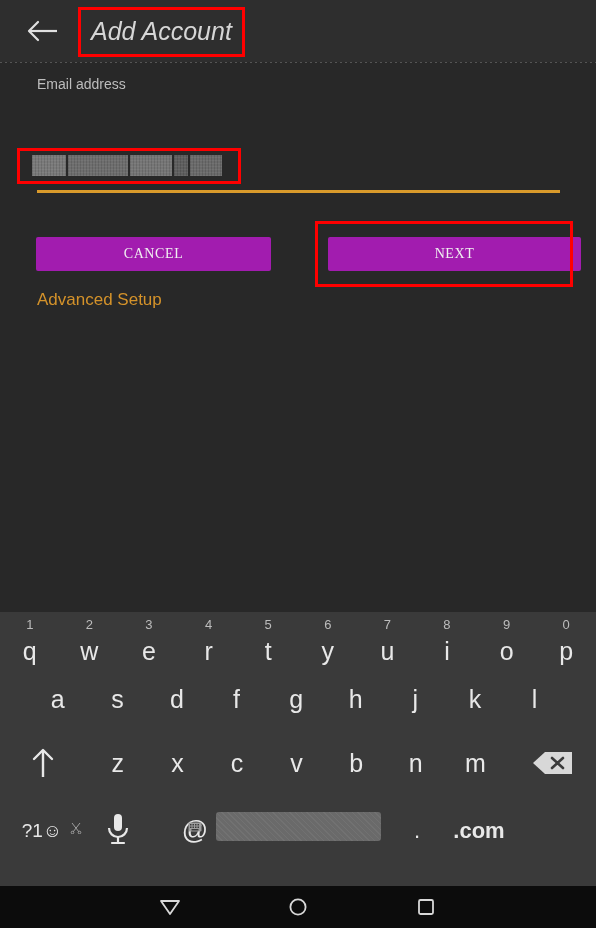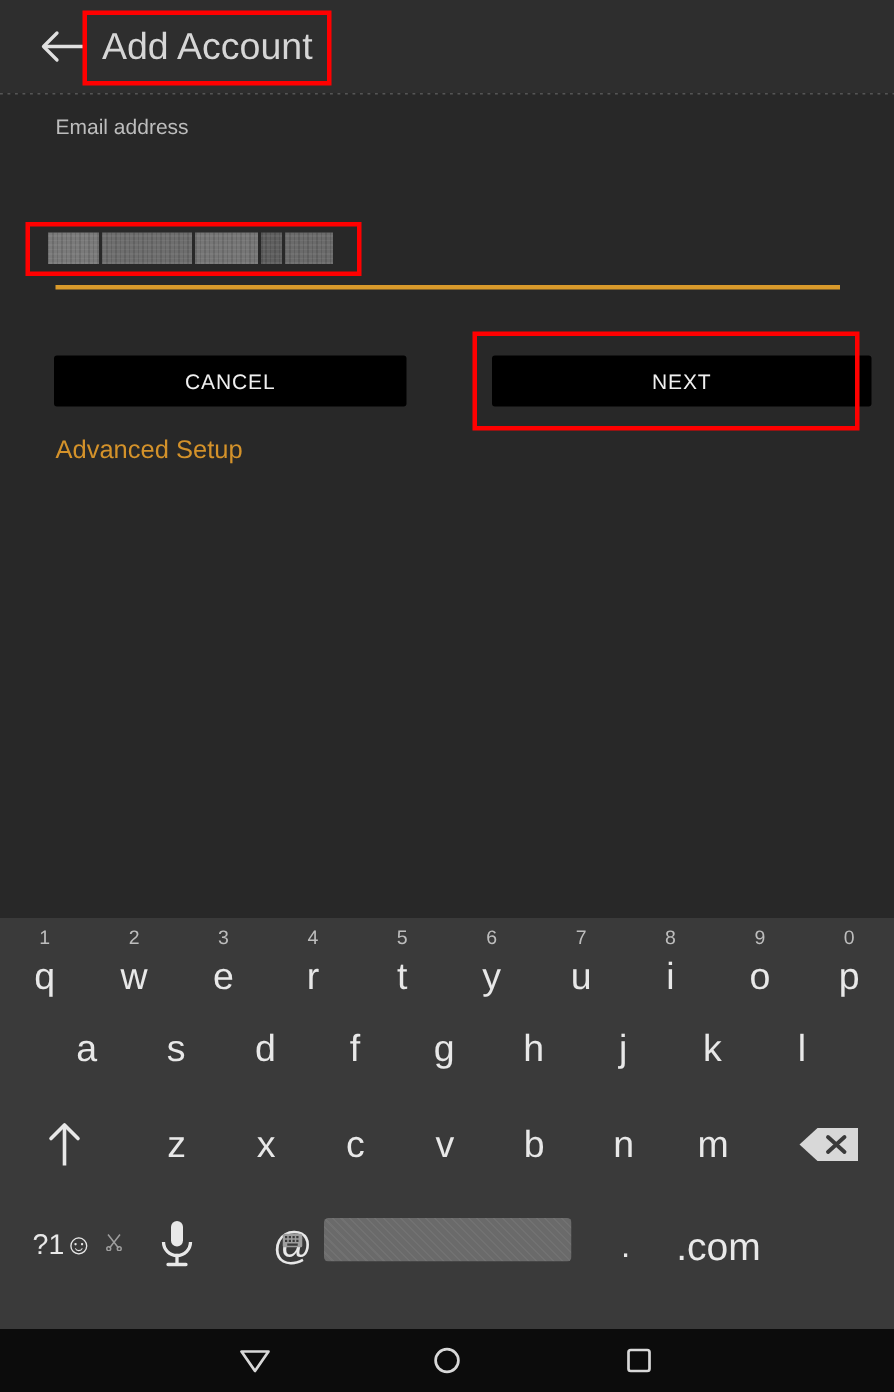--- a/index.html
+++ b/index.html
@@ -16,23 +16,24 @@
   .header {
     position:absolute; left:0; top:0; width:596px; height:62px;
     background:#2e2e2e;
   }
   .back-arrow {
     position:absolute; left:26px; top:18px; width:34px; height:26px;
     cursor:pointer;
   }
   .back-arrow svg { display:block; }
   .title-box {
-    position:absolute; left:55px; top:7px;
+    position:absolute; left:78px; top:7px;
     padding:4px 10px 6px 10px;
     border:3px solid #ff0000;
+    font-style:italic;
   }
   .title-text {
     font-size:25px; color:#d6d6d6; line-height:34px;
     white-space:nowrap; font-weight:400;
   }
   .divider-dotted {
     position:absolute; left:0; top:62px; width:596px; height:1px;
     background-image:linear-gradient(to right, #555 0 2px, transparent 2px 5px);
     background-size:5px 1px; background-repeat:repeat-x;
   }
@@ -66,24 +67,25 @@
   .rb4 { width:14px; background-color:#5f5f5f !important; }
   .rb5 { width:32px; background-color:#6b6b6b !important; }
   .underline {
     position:absolute; left:37px; top:128px;
     width:523px; height:3px; background:#d99a2b;
   }
 
   
   .btn {
     position:absolute; height:34px;
-    background:#000000; border-radius:2px;
+    background:#a21caf; border-radius:2px;
     display:flex; align-items:center; justify-content:center;
     font-size:14px; letter-spacing:.6px; color:#f0f0f0;
     cursor:pointer;
+    font-family:Liberation Serif, serif;
   }
   .btn-cancel { left:36px; top:175px; width:235px; }
   .btn-next   { left:328px; top:175px; width:253px; }
   .next-hl-box {
     position:absolute; left:315px; top:159px;
     width:258px; height:66px;
     border:3px solid #ff0000;
   }
   .advanced-setup {
     position:absolute; left:37px; top:228px;
@@ -118,21 +120,21 @@
 
   .key-sym { left:4px; top:14px; width:76px; height:40px; font-size:19px; }
   .key-mic { left:88px; top:10px; width:60px; height:46px; }
   .key-at  { left:165px; top:12px; width:60px; height:42px; font-size:26px; }
   .key-space {
     left:216px; top:15px; width:165px; height:29px;
     background-color:#6a6a6a; border-radius:3px;
     background-image:repeating-linear-gradient(45deg,rgba(255,255,255,.05) 0 1px,transparent 1px 4px);
   }
   .key-period { left:392px; top:14px; width:50px; height:40px; font-size:22px; }
-  .key-com { left:444px; top:16px; width:70px; height:36px; font-size:26px; }
+  .key-com { left:444px; top:16px; width:70px; height:36px; font-size:22px;font-weight:bold; }
   .key-enter {
     left:530px; top:833px; width:45px; height:45px;
     background:#e8a020; border-radius:50%;
     display:flex; align-items:center; justify-content:center;
   }
   .hint-glyph {
     position:absolute; font-size:11px; color:#9e9e9e; pointer-events:none;
   }
   .hint-scissors { left:70px; top:822px; }
   .hint-kb { left:188px; top:822px; font-size:10px; }

